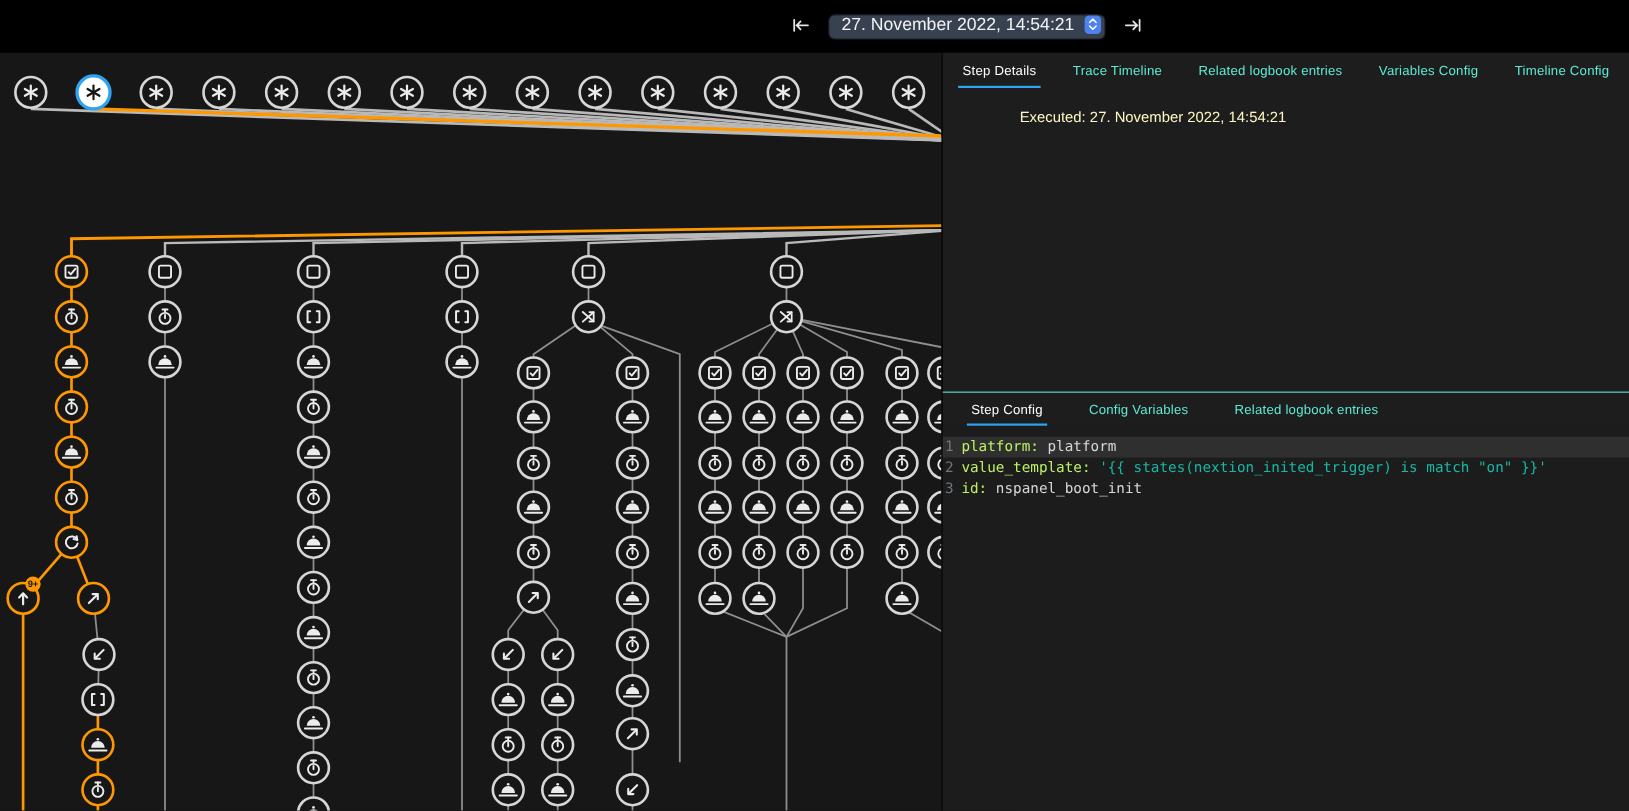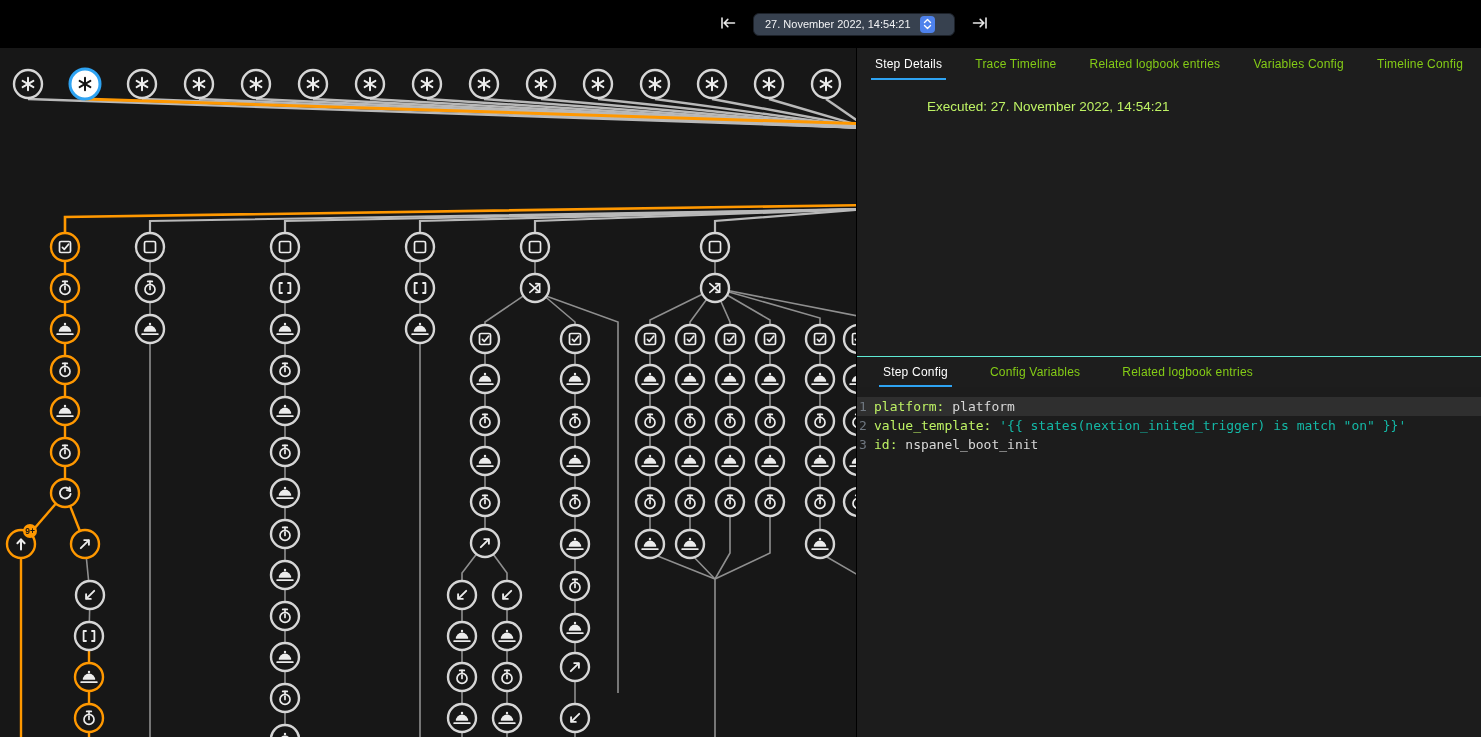--- a/index.html
+++ b/index.html
@@ -16,24 +16,24 @@
   }
   .nav-group {
     position:absolute; left:716px; top:0; height:48px;
     display:flex; align-items:center; gap:13px;
   }
   .icon-btn {
     background:none; border:none; padding:2px; cursor:pointer;
     display:flex; align-items:center; justify-content:center;
   }
   .run-select {
-    display:flex; align-items:center; gap:9px;
+    display:flex; gap:9px;
     background:#37414f; border:1px solid #1c2129; border-radius:6px;
-    height:23px; padding:0 19px 0 11px;
-    color:#f2f3f5; font-size:11px; cursor:pointer; white-space:nowrap;
+    height:23px; padding:0 3px 0 11px;
+    color:#f2f3f5; font-size:16px; cursor:pointer; white-space:nowrap;
   }
   .stepper {
     width:15px; height:17px; background:#4e82ec; border-radius:4px;
     display:flex; align-items:center; justify-content:center; flex:none;
   }
 
   
   .graph {
     position:absolute; top:48px; left:0; width:856px; height:689px;
     background:#171717; overflow:hidden;
@@ -45,30 +45,30 @@
     position:absolute; top:48px; left:856px; width:625px; height:689px;
     background:#1d1d1d; border-left:1px solid #000;
     display:flex; flex-direction:column;
   }
   .tabs { display:flex; align-items:stretch; flex:none; }
   .top-tabs { height:32px; justify-content:space-between; padding:0 14px; }
   .bottom-tabs { height:31px; justify-content:flex-start; gap:34px; padding:0 14px 0 22px;
                  border-top:1px solid #5eead4; }
   .tab {
     display:flex; align-items:center; position:relative; padding:0 4px;
-    color:#84cc16; font-size:12px; letter-spacing:.2px; cursor:pointer; white-space:nowrap;
+    color:#5eead4; font-size:12px; letter-spacing:.2px; cursor:pointer; white-space:nowrap;
   }
   .tab.active { color:#ffffff; }
   .tab.active::after {
     content:""; position:absolute; left:0; right:0; bottom:0; height:2px;
     background:#2ea3f2;
   }
   .details {
     height:276px; flex:none; padding:19px 16px 0 70px;
-    color:#bef264; font-size:13.5px;
+    color:#fef9c3; font-size:13.5px;
   }
   .code {
     flex:1; background:#1c1c1c; padding-top:10px;
     font-family:"DejaVu Sans Mono", monospace; font-size:13px;
   }
   .crow { display:flex; height:19px; line-height:19px; padding-left:2px; white-space:pre; }
   .crow.hl { background:#2f2f2f; }
   .lnum { width:15px; text-align:right; padding-right:8px; color:#6f7780; flex:none; }
   .tok-key { color:#bef264; }
   .tok-str { color:#14b8a6; }

